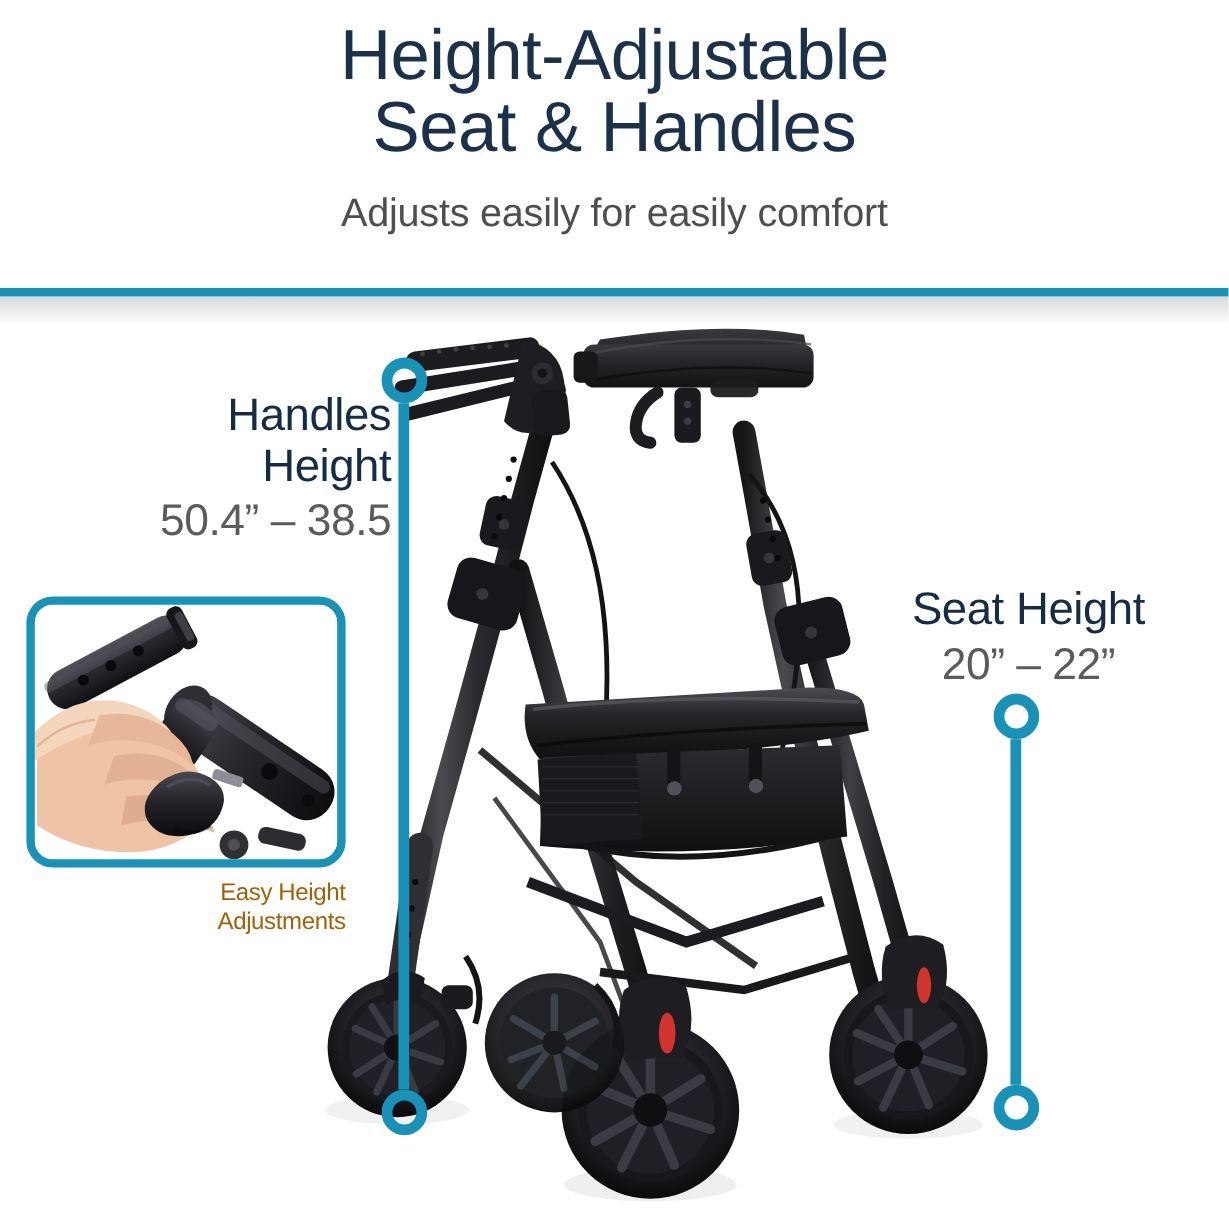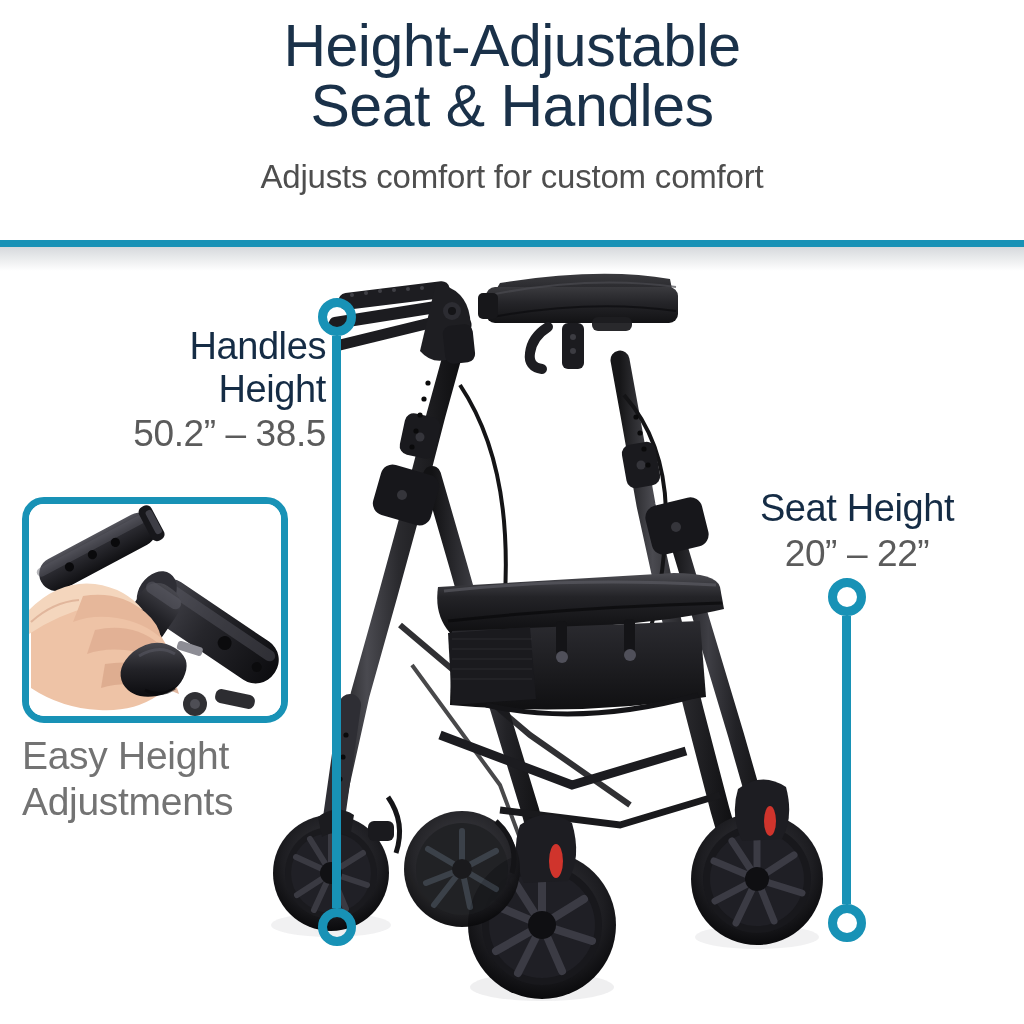--- a/index.html
+++ b/index.html
@@ -102,24 +102,24 @@
     left: 22px; top: 497px;
     width: 266px; height: 226px;
     border: 7px solid #1892b6;
     border-radius: 22px;
     background: #ffffff;
     overflow: hidden;
   }
   #inset-caption {
     position: absolute;
     left: 22px; top: 733px; width: 266px;
-    text-align: left;
-    font-size: 39px;
+    text-align: right;
+    font-size: 20px;
     line-height: 1.18;
-    color: #737373;
+    color: #a16207;
     letter-spacing: -0.3px;
     white-space: pre-line;
   }
 
   
   #product-stage {
     position: absolute;
     left: 200px; top: 265px;
     width: 700px; height: 760px;
     pointer-events: none;
@@ -128,21 +128,21 @@
   #inset-svg { display: block; width: 100%; height: 100%; }
 </style>
 </head>
 <body>
 
 <div id="page">
 
   <div id="header">
     <div id="title">Height-Adjustable
 Seat &amp; Handles</div>
-    <div id="subtitle">Adjusts comfort for custom comfort</div>
+    <div id="subtitle">Adjusts easily for easily comfort</div>
   </div>
   <div id="divider"></div>
   <div id="divider-shadow"></div>
 
   <div id="product-stage">
     <svg id="product-svg" viewBox="0 0 700 760" xmlns="http://www.w3.org/2000/svg">
       <defs>
         <linearGradient id="tube" x1="0" y1="0" x2="1" y2="0">
           <stop offset="0%" stop-color="#161618"></stop>
           <stop offset="28%" stop-color="#4a4a50"></stop>
@@ -372,21 +372,21 @@
 
   <div>
     <div class="marker-ring" style="left:828px; top:578px;"></div>
     <div class="marker-line" style="left:842px; top:616px; height:288px;"></div>
     <div class="marker-ring" style="left:828px; top:904px;"></div>
   </div>
 
   <div id="handles-callout">
     <div class="callout-title" style="white-space:pre-line;">Handles
 Height</div>
-    <div class="callout-value">50.2” – 38.5</div>
+    <div class="callout-value">50.4” – 38.5</div>
   </div>
 
   <div id="seat-callout">
     <div class="callout-title">Seat Height</div>
     <div class="callout-value">20” – 22”</div>
   </div>
 
   <div id="inset-card">
     <svg id="inset-svg" viewBox="0 0 252 212" xmlns="http://www.w3.org/2000/svg">
       <defs>

